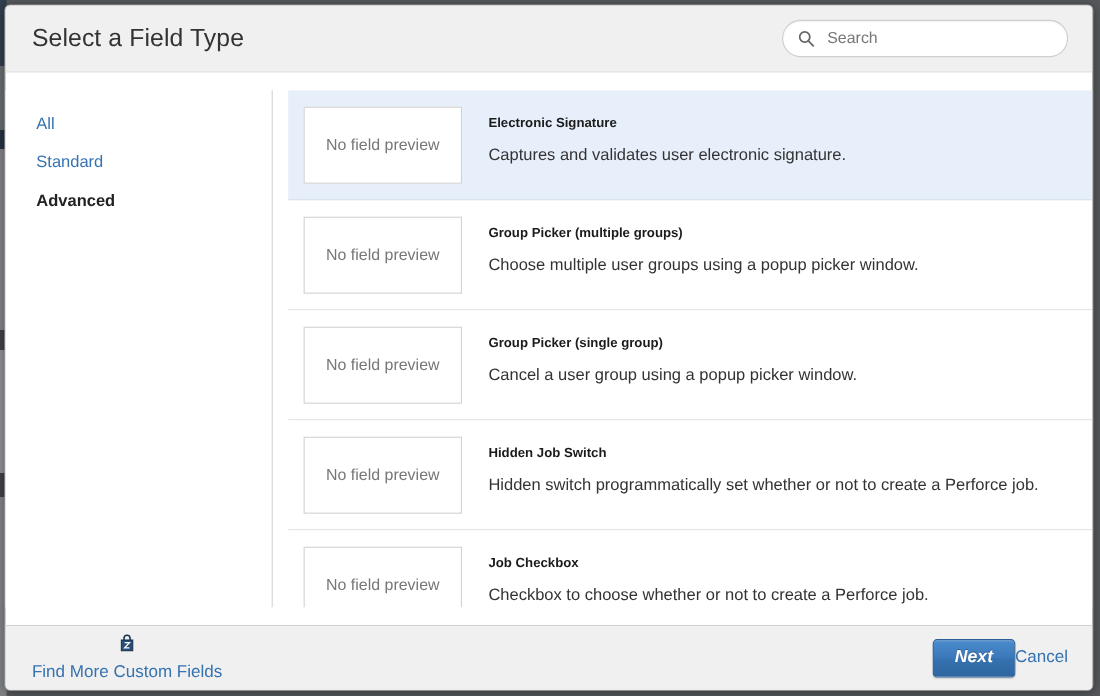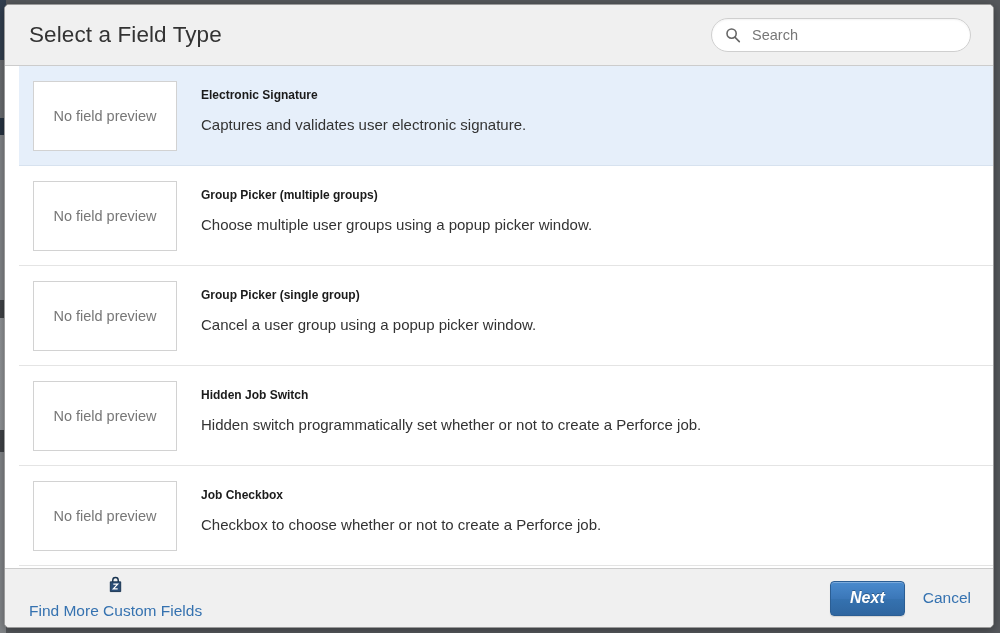--- a/index.html
+++ b/index.html
@@ -47,20 +47,21 @@
     top: 4px;
     width: 988px;
     height: 622px;
     background: #ffffff;
     border: 1px solid #9a9a9a;
     border-radius: 5px;
     box-shadow: 0 2px 10px rgba(0,0,0,.35);
     display: flex;
     flex-direction: column;
     overflow: hidden;
+    gap: 16px;
   }
 
   
   .dialog-header {
     height: 61px;
     flex: 0 0 61px;
     background: #f0f0f0;
     border-bottom: 1px solid #ccc;
     border-radius: 4px 4px 0 0;
     display: flex;
@@ -236,21 +237,20 @@
     padding: 7px 19px 8px;
     cursor: pointer;
     text-shadow: 0 -1px 0 rgba(0,0,0,.28);
     box-shadow: inset 0 1px 0 rgba(255,255,255,.28), 0 1px 1px rgba(0,0,0,.12);
     line-height: 18px;
     font-style: italic;
   }
   .btn-cancel {
     color: #3572b0;
     font-size: 15.5px;
-    margin-left: 18px;
     margin-right: 2px;
     cursor: pointer;
     text-decoration: none;
     background: none;
     border: none;
     font-family: "Liberation Sans", sans-serif;
     padding: 0;
   }
 </style>
 </head>
@@ -269,20 +269,25 @@
       <svg class="search-icon" viewBox="0 0 16 16" fill="none" stroke="currentColor" stroke-width="1.6">
         <circle cx="6.6" cy="6.6" r="4.6"></circle>
         <line x1="10.1" y1="10.4" x2="14.3" y2="14.6" stroke-linecap="round"></line>
       </svg>
       <input class="search-input" type="text" placeholder="Search" style="">
     </div>
   </div>
 
   <div class="dialog-body">
 
+    <div class="sidebar">
+      <a class="sidebar-item" href="#">All</a>
+      <a class="sidebar-item" href="#">Standard</a>
+      <a class="sidebar-item selected" href="#">Advanced</a>
+    </div>
 
     <div class="field-list">
 
       <div class="field-row selected">
         <div class="field-preview">No field preview</div>
         <div class="field-text">
           <div class="field-name">Electronic Signature</div>
           <div class="field-desc">Captures and validates user electronic signature.</div>
         </div>
       </div>

